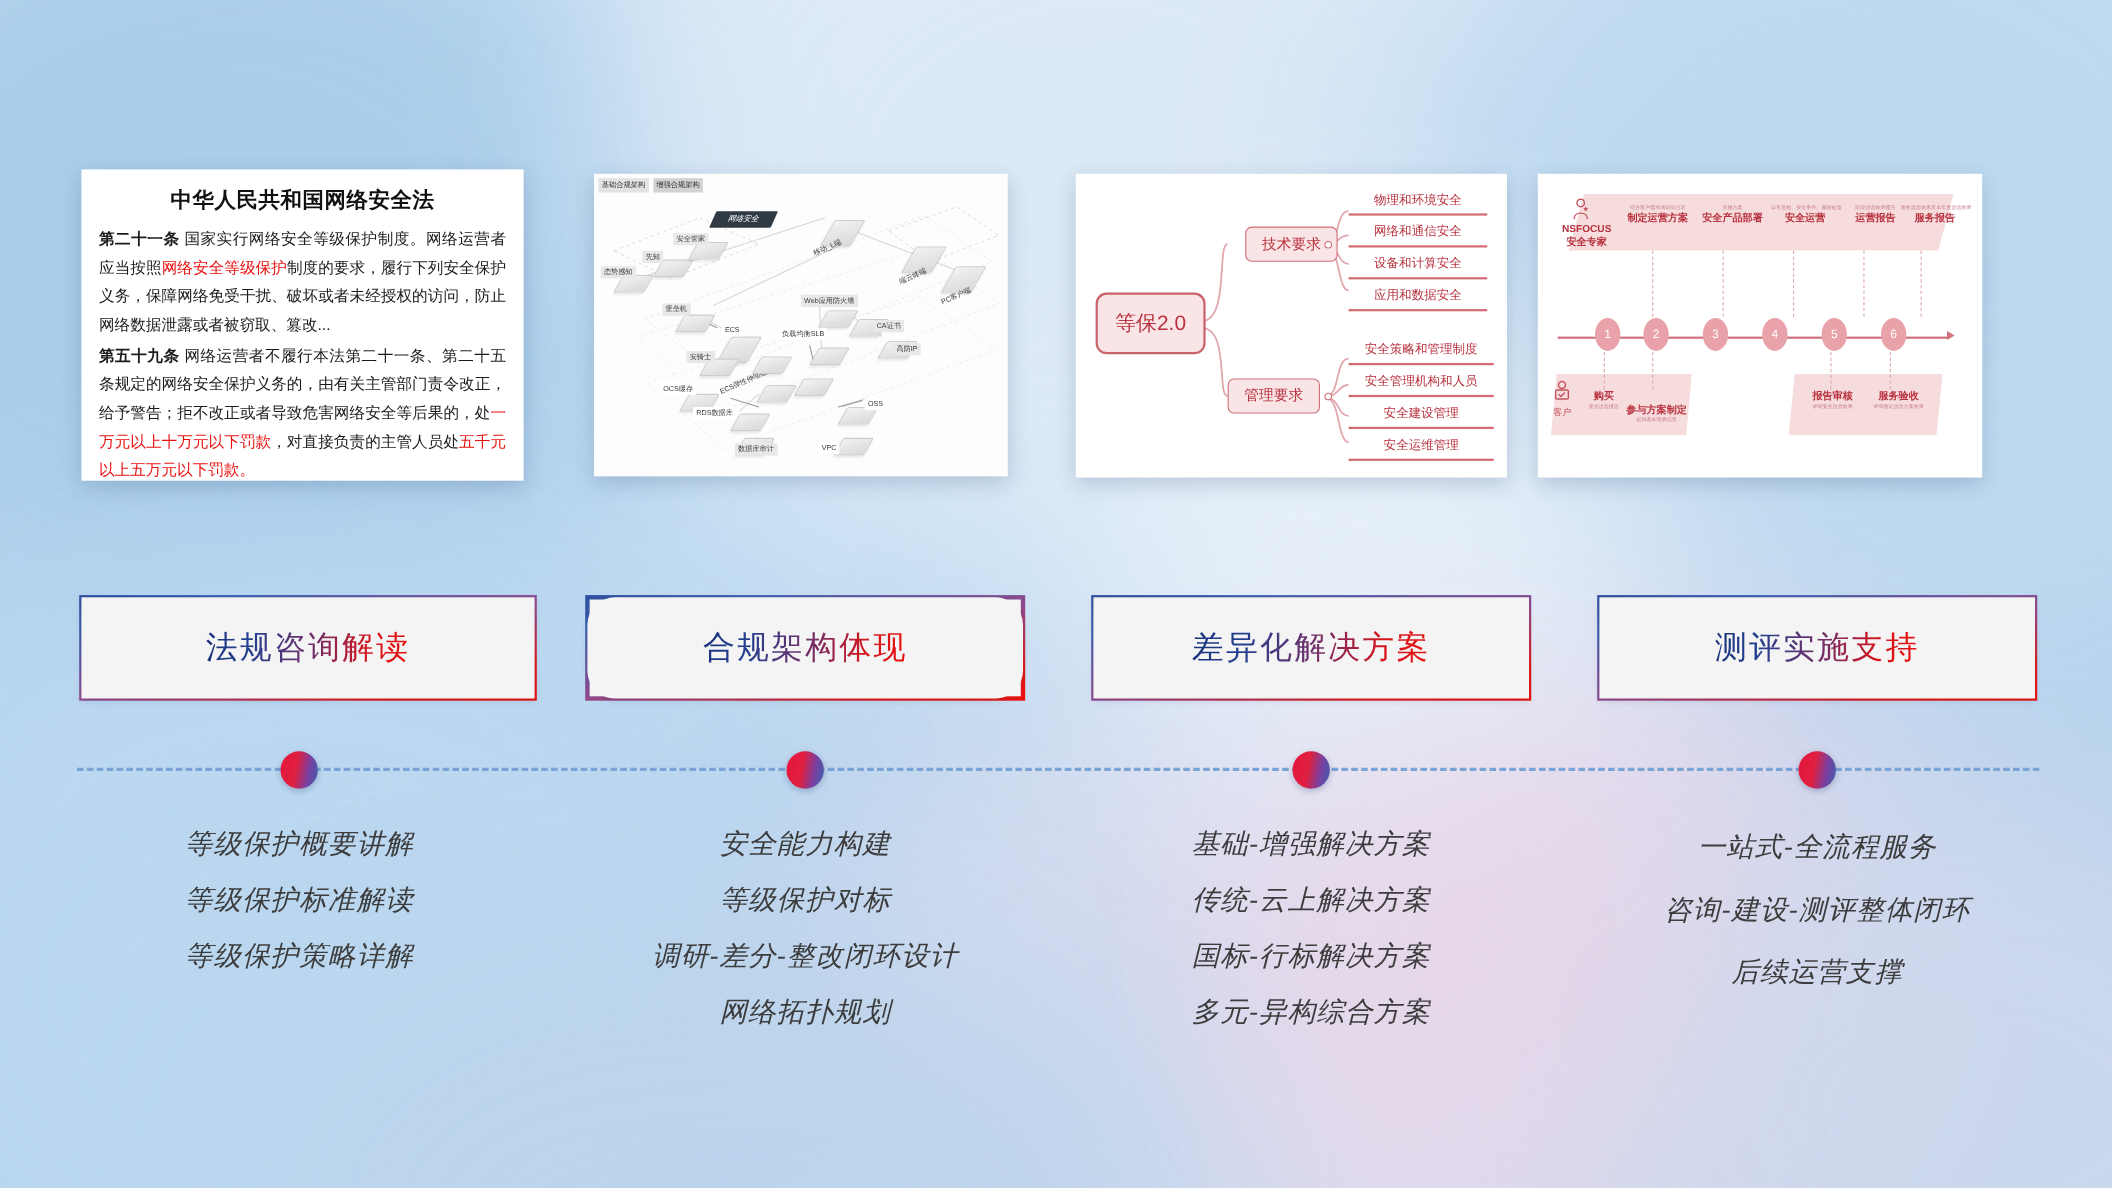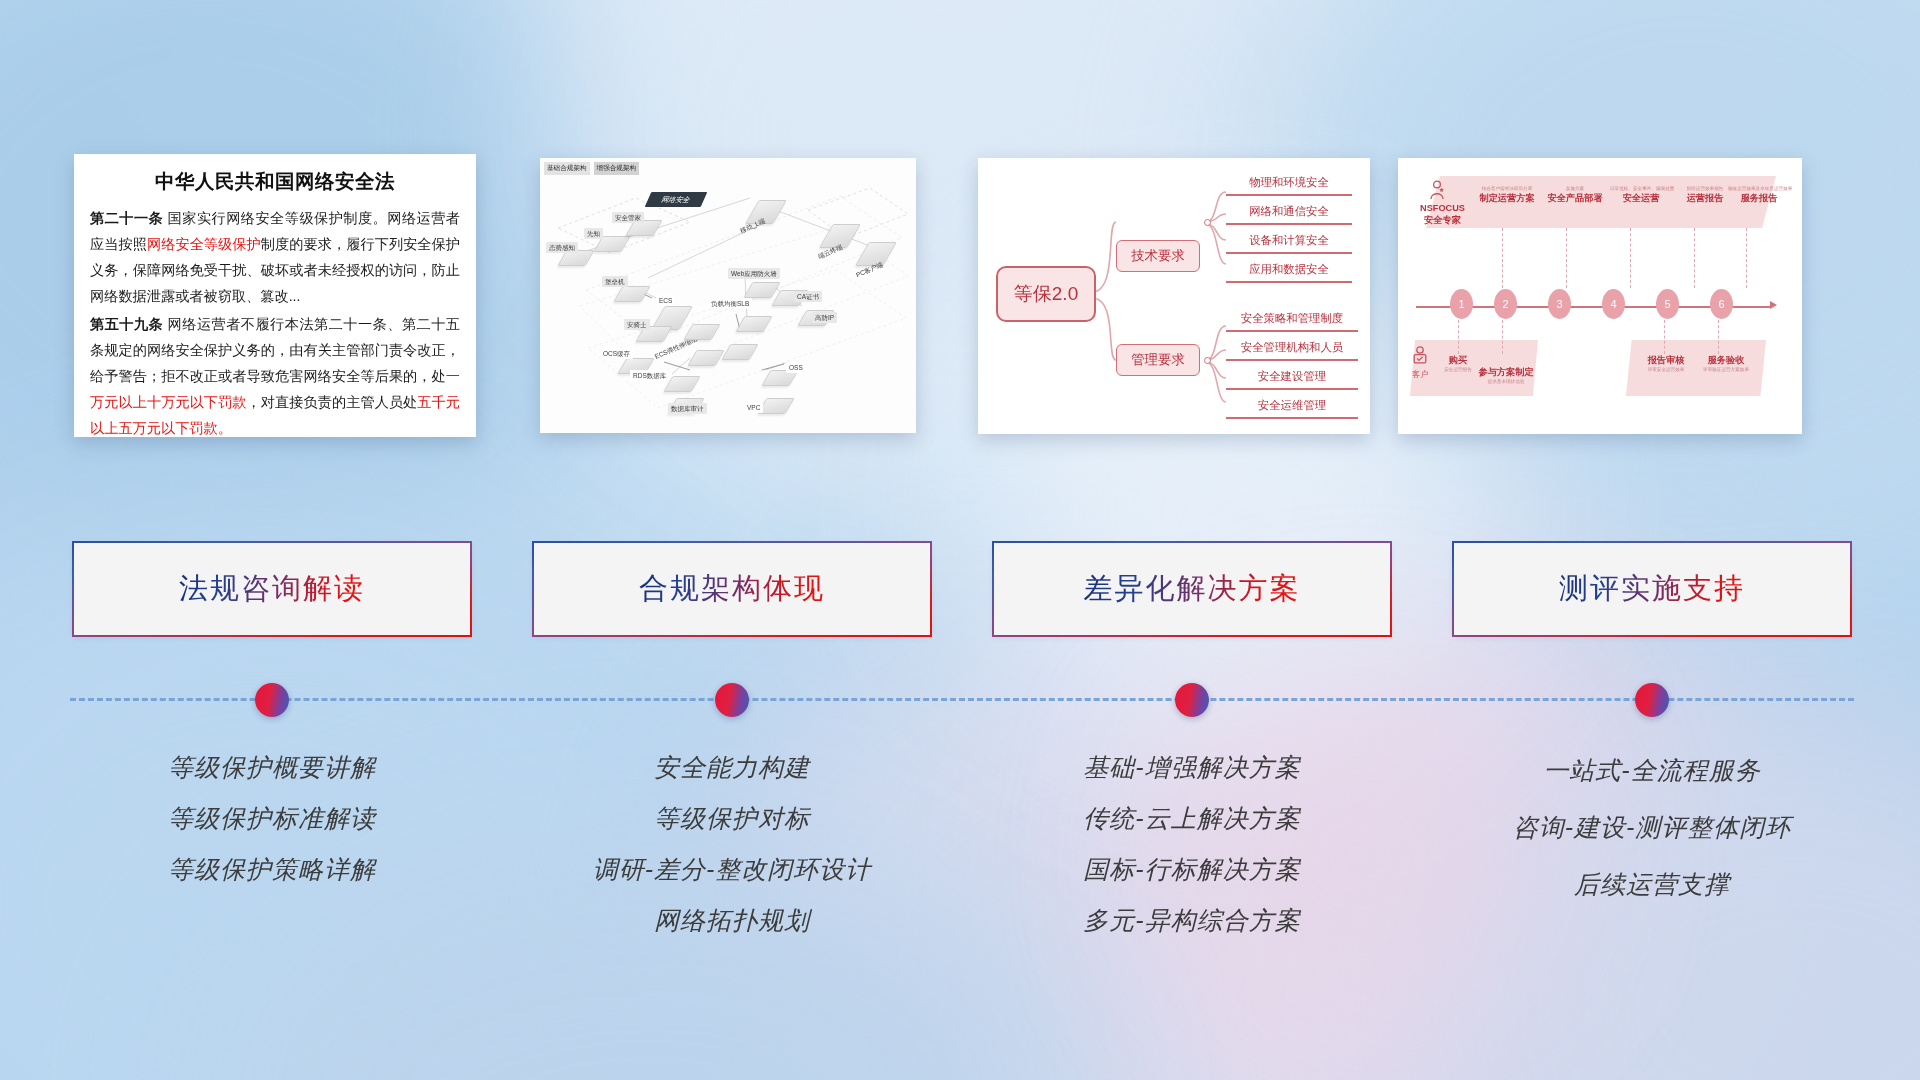--- a/index.html
+++ b/index.html
@@ -80,21 +80,21 @@
     background:#fae5e6;border:2px solid #c9626b;border-radius:10px;
     display:flex;align-items:center;justify-content:center;
     color:#b8323f;font-size:19px;
   }
   .mbranch{
     position:absolute;width:82px;height:30px;background:#fae5e6;
     border:1.6px solid #cf6f78;border-radius:6px;
     display:flex;align-items:center;justify-content:center;
     color:#b8323f;font-size:13.4px;
   }
-  .mb-tech{left:138px;top:48px;margin-top:34px;}
+  .mb-tech{left:154px;top:48px;}
   .mb-mgmt{left:138px;top:186px;}
   .mleafs{position:absolute;}
   .mleaf{
     position:relative;color:#b8323f;font-size:11.4px;line-height:17px;
     padding:0 4px 3px 4px;border-bottom:2.4px solid #d16a73;white-space:nowrap;
     margin-bottom:7px;text-align:center;
   }
   .mdot{position:absolute;width:5px;height:5px;border:1px solid #cf6f78;border-radius:50%;background:#fff;}
   .msvg{position:absolute;left:0;top:0;width:100%;height:100%;}
 
@@ -137,21 +137,21 @@
     position:absolute;inset:2px;background:#f4f4f4;
     display:flex;align-items:center;justify-content:center;
   }
   .pill-txt{
     font-size:29px;letter-spacing:2px;font-weight:400;
     background:linear-gradient(97deg,#17307a 0%,#24408f 22%,#7a2c62 55%,#d8141a 80%,#e8110f 100%);
     -webkit-background-clip:text;background-clip:text;color:transparent;
     -webkit-text-fill-color:transparent;
     white-space:nowrap;
   }
-  .p1{left:74px;}  .p2{left:534px;} .p3{left:994px;text-align:center;} .p4{left:1454px;}
+  .p1{left:74px;padding-left:16px;}  .p2{left:534px;border-radius:25px;} .p3{left:994px;text-align:center;} .p4{left:1454px;}
 
   
   .tl{position:absolute;left:70px;top:698px;width:1784px;height:4px;
       border-top:3px dashed #7ba4d6;}
   .tdot{
     position:absolute;top:683px;width:34px;height:34px;border-radius:50%;
     background:linear-gradient(100deg,#e5143c 0%,#e02040 42%,#7a3fa0 72%,#3b5fb0 100%);
     box-shadow:0 2px 6px rgba(40,60,110,.3);
   }
   .d1{left:255px;} .d2{left:715px;} .d3{left:1175px;} .d4{left:1635px;}

